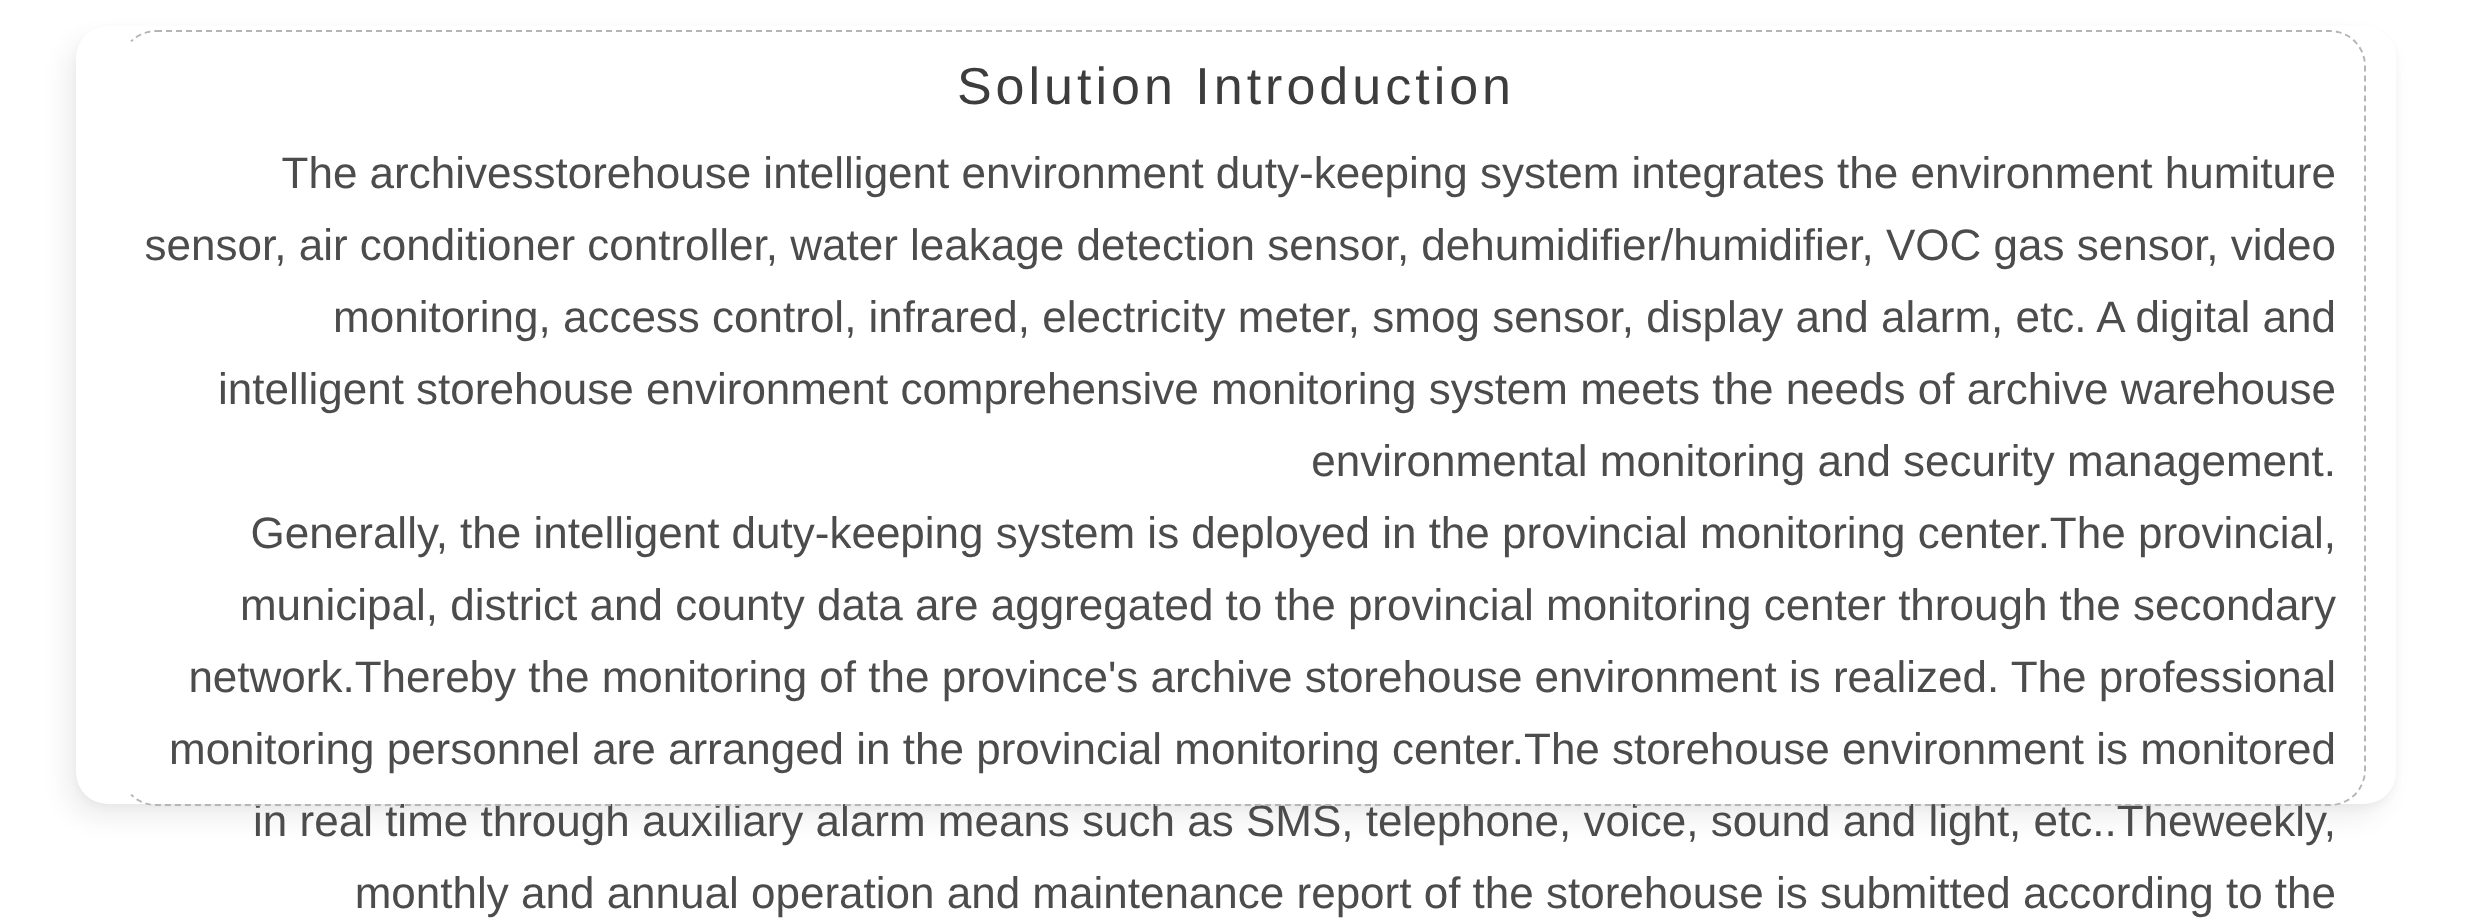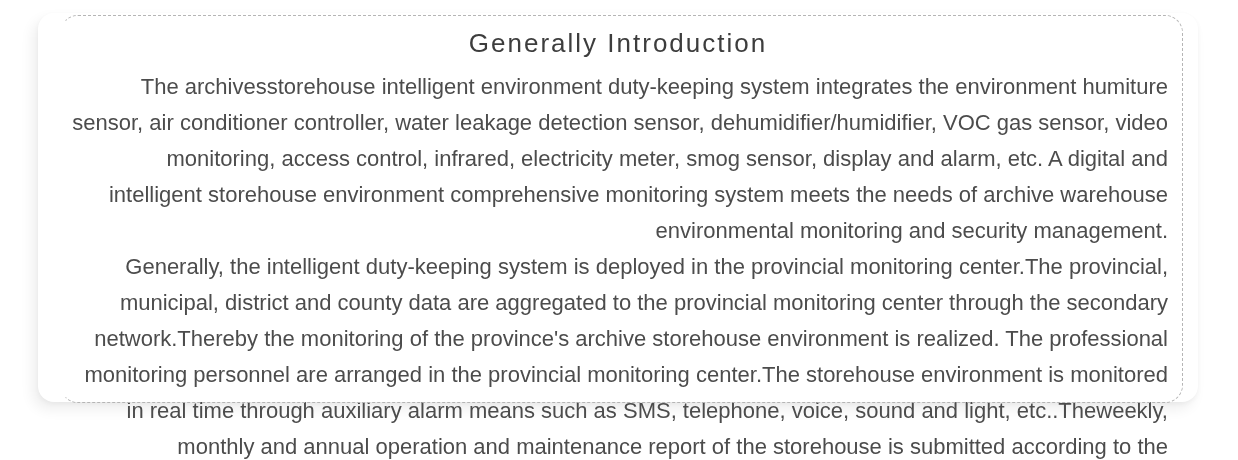--- a/index.html
+++ b/index.html
@@ -51,20 +51,20 @@
     color: #4c4c4c;
     text-align: right;
   }
   .card-body p { margin: 0; }
 </style>
 </head>
 <body>
 
 <div class="canvas">
   <div class="card">
-    <h2 class="card-title">Generally Introduction</h2>
+    <h2 class="card-title">Solution Introduction</h2>
     <div class="card-body">
       <p>The archivesstorehouse intelligent environment duty-keeping system integrates the environment humiture sensor, air conditioner controller, water leakage detection sensor, dehumidifier/humidifier, VOC gas sensor, video monitoring, access control, infrared, electricity meter, smog sensor, display and alarm, etc. A digital and intelligent storehouse environment comprehensive monitoring system meets the needs of archive warehouse environmental monitoring and security management.</p>
       <p>Generally, the intelligent duty-keeping system is deployed in the provincial monitoring center.The provincial, municipal, district and county data are aggregated to the provincial monitoring center through the secondary network.Thereby the monitoring of the province's archive storehouse environment is realized. The professional monitoring personnel are arranged in the provincial monitoring center.The storehouse environment is monitored in real time through auxiliary alarm means such as SMS, telephone, voice, sound and light, etc..Theweekly, monthly and annual oper­ation and maintenance report of the storehouse is submitted according to the requirements.</p>
     </div>
   </div>
   <div class="dashed-frame"></div>
 </div>
 
 </body></html>

